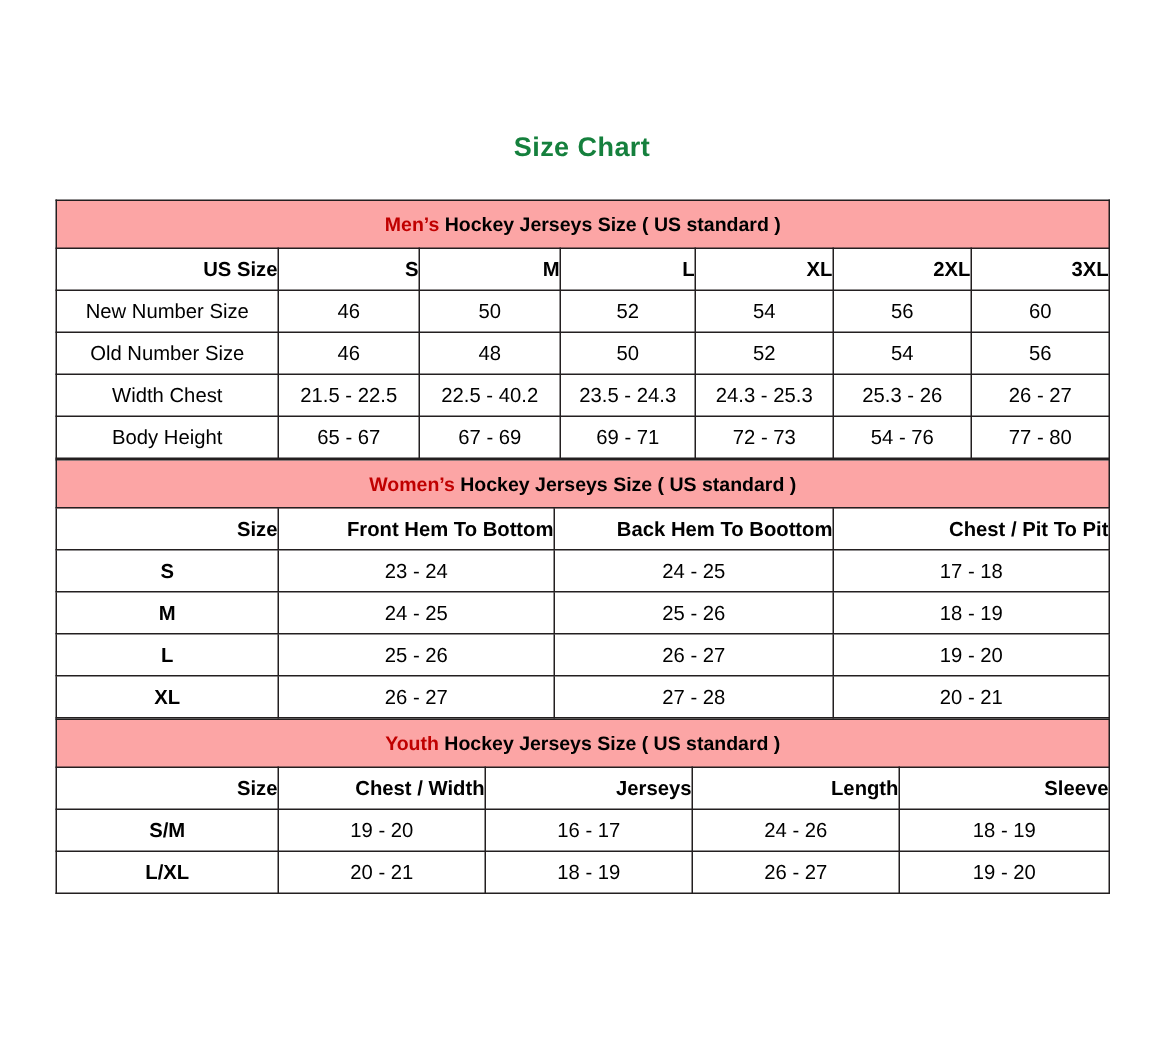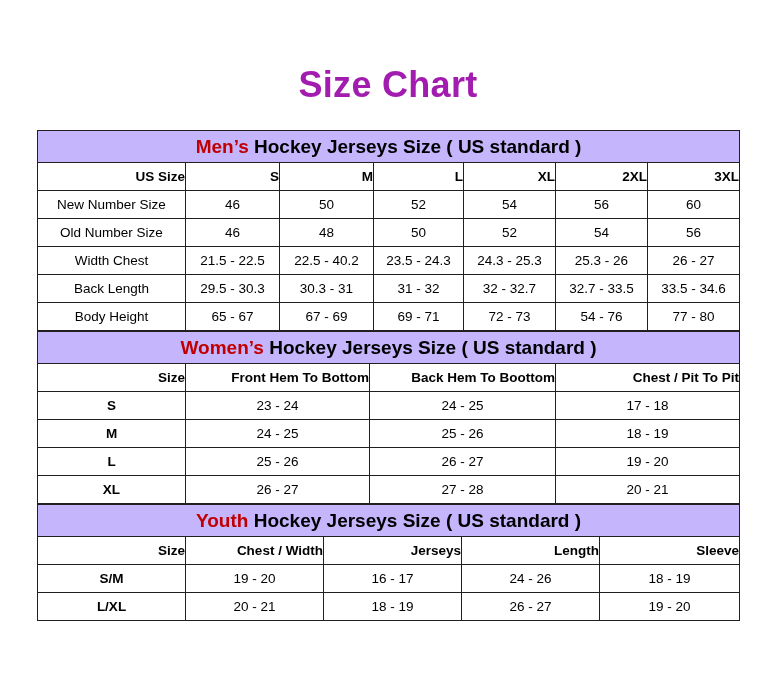--- a/index.html
+++ b/index.html
@@ -15,47 +15,48 @@
     overflow: hidden;
   }
   .page {
     position: relative;
     width: 776px;
     height: 692px;
     box-sizing: border-box;
   }
   .title {
     text-align: center;
-    color: #a21caf;
-    font-size: 36px;
+    color: #15803d;
+    font-size: 18px;
     font-weight: bold;
     padding-top: 64px;
     letter-spacing: 0.3px;
+    margin-top: 24px;
   }
   .tables {
     margin: 24px 37px 0 37px;
   }
   table {
     border-collapse: collapse;
     width: 702px;
     table-layout: fixed;
   }
   td, th {
     border: 1px solid #231f20;
     font-size: 13.5px;
     text-align: center;
     padding: 0;
     height: 27px;
     font-weight: normal;
     vertical-align: middle;
   }
   .banner {
-    background: #c4b5fd;
-    font-weight: bold;
-    font-size: 19px;
+    background: #fca5a5;
+    font-weight: bold;
+    font-size: 13px;
     height: 31px;
     text-align: center;
   }
   .banner .hl-men { color: #c00000; }
   .banner .hl-women { color: #c00000; }
   .banner .hl-youth { color: #c00000; }
   .banner .rest { color: #000000; }
   .hdr {
     font-weight: bold;
     text-align: right;
@@ -120,29 +121,20 @@
         <tr>
           <td class="rowlabel">Width Chest</td>
           <td>21.5 - 22.5</td>
           <td>22.5 - 40.2</td>
           <td>23.5 - 24.3</td>
           <td>24.3 - 25.3</td>
           <td>25.3 - 26</td>
           <td>26 - 27</td>
         </tr>
         <tr>
-          <td class="rowlabel">Back Length</td>
-          <td>29.5 - 30.3</td>
-          <td>30.3 - 31</td>
-          <td>31 - 32</td>
-          <td>32 - 32.7</td>
-          <td>32.7 - 33.5</td>
-          <td>33.5 - 34.6</td>
-        </tr>
-        <tr>
           <td class="rowlabel">Body Height</td>
           <td>65 - 67</td>
           <td>67 - 69</td>
           <td>69 - 71</td>
           <td>72 - 73</td>
           <td>54 - 76</td>
           <td>77 - 80</td>
         </tr>
       </tbody>
     </table>

